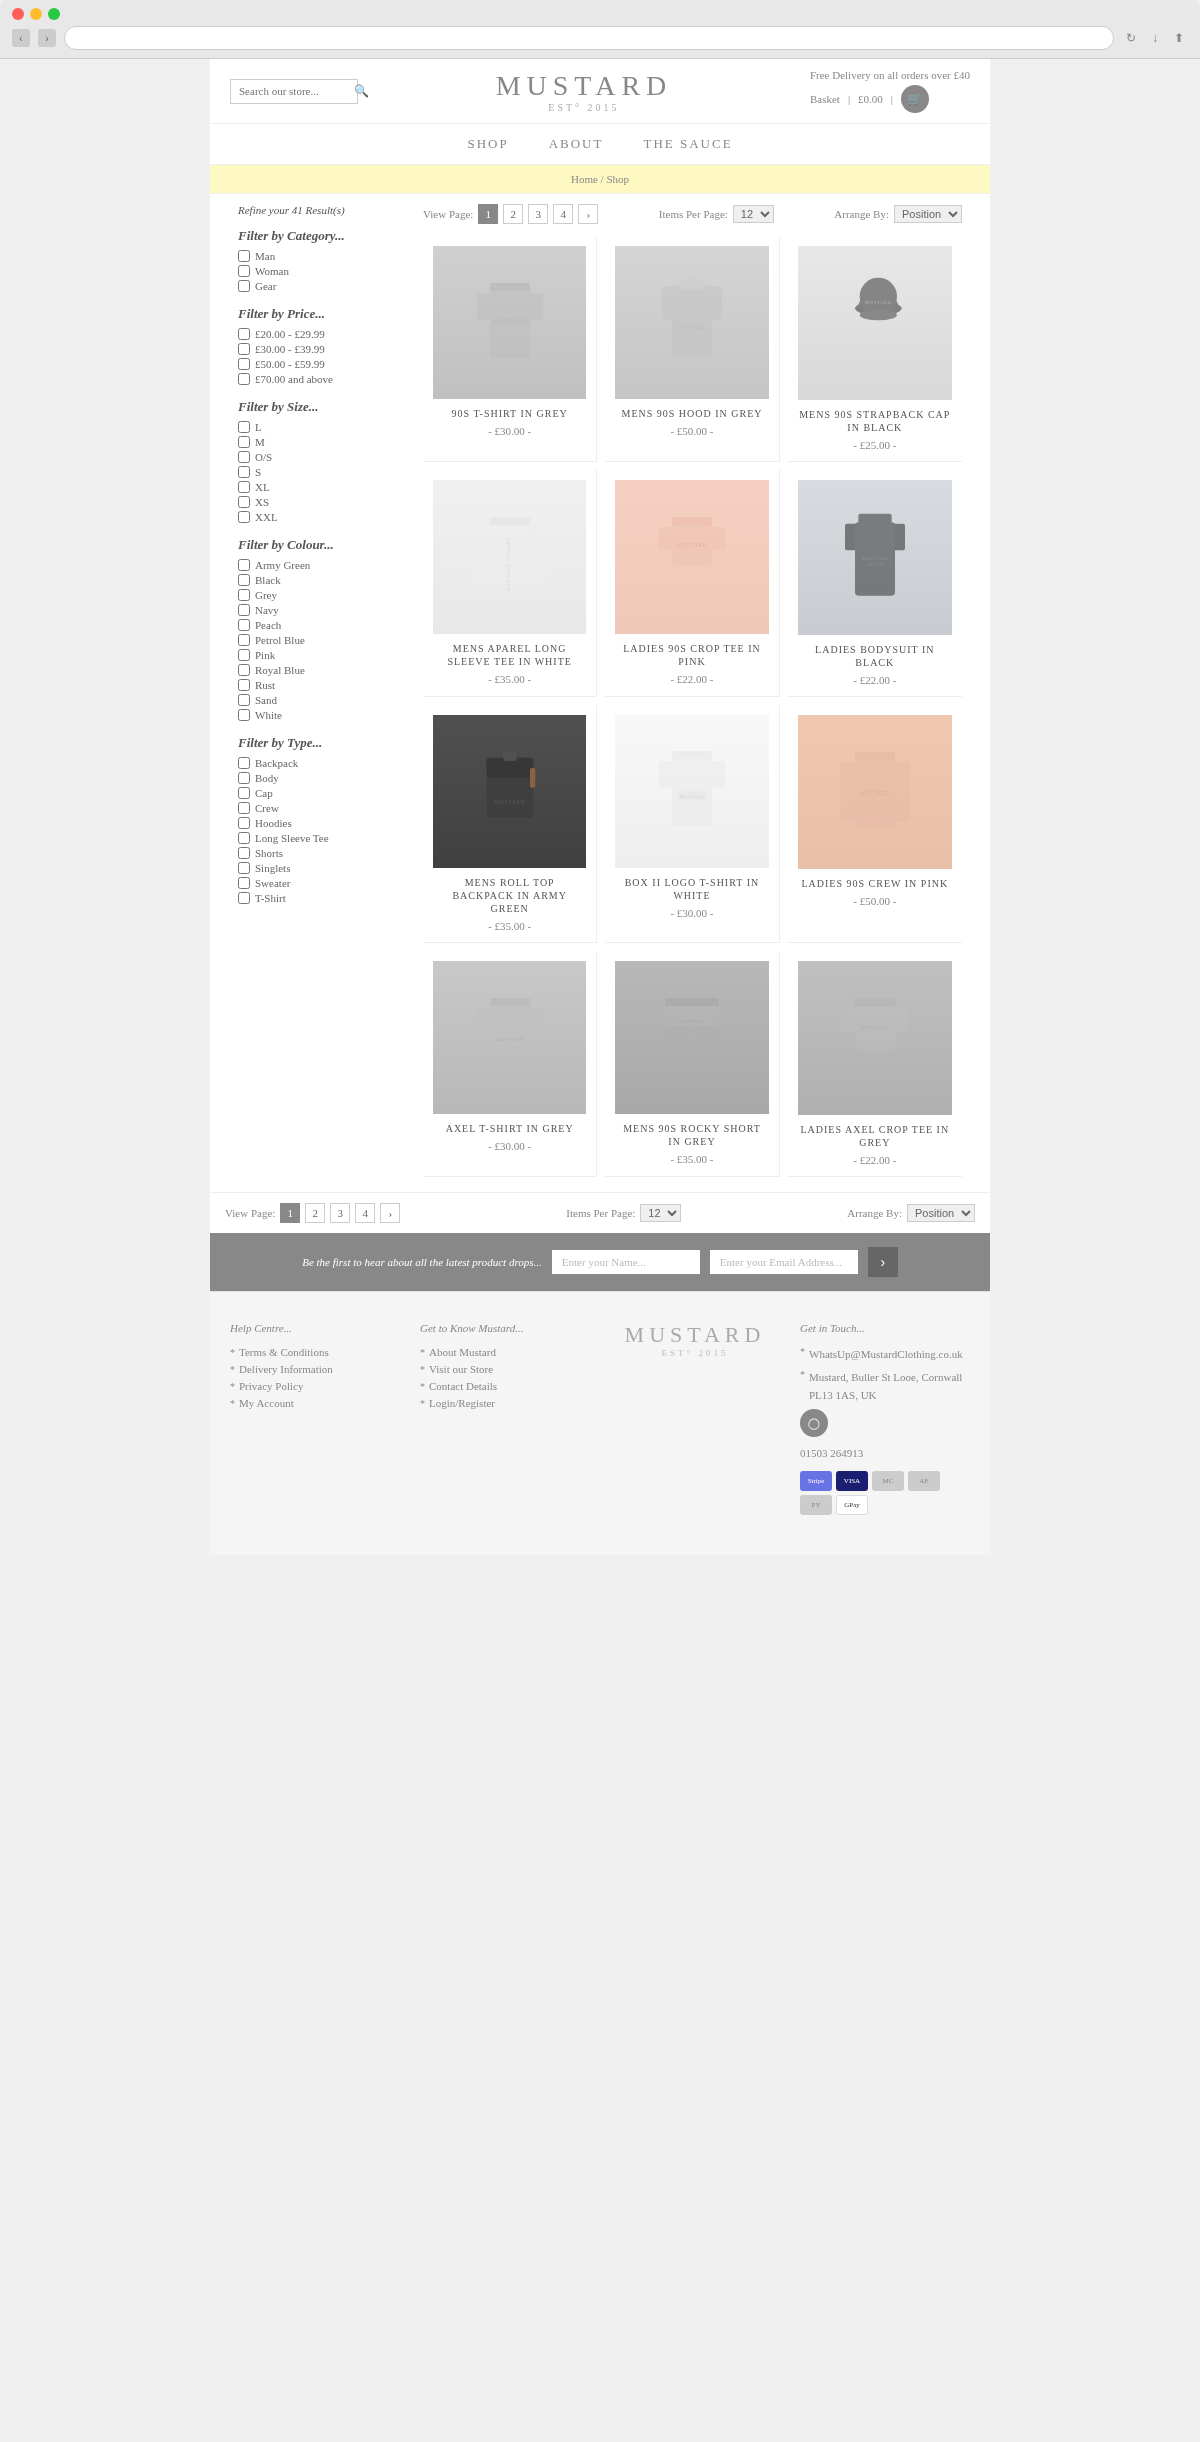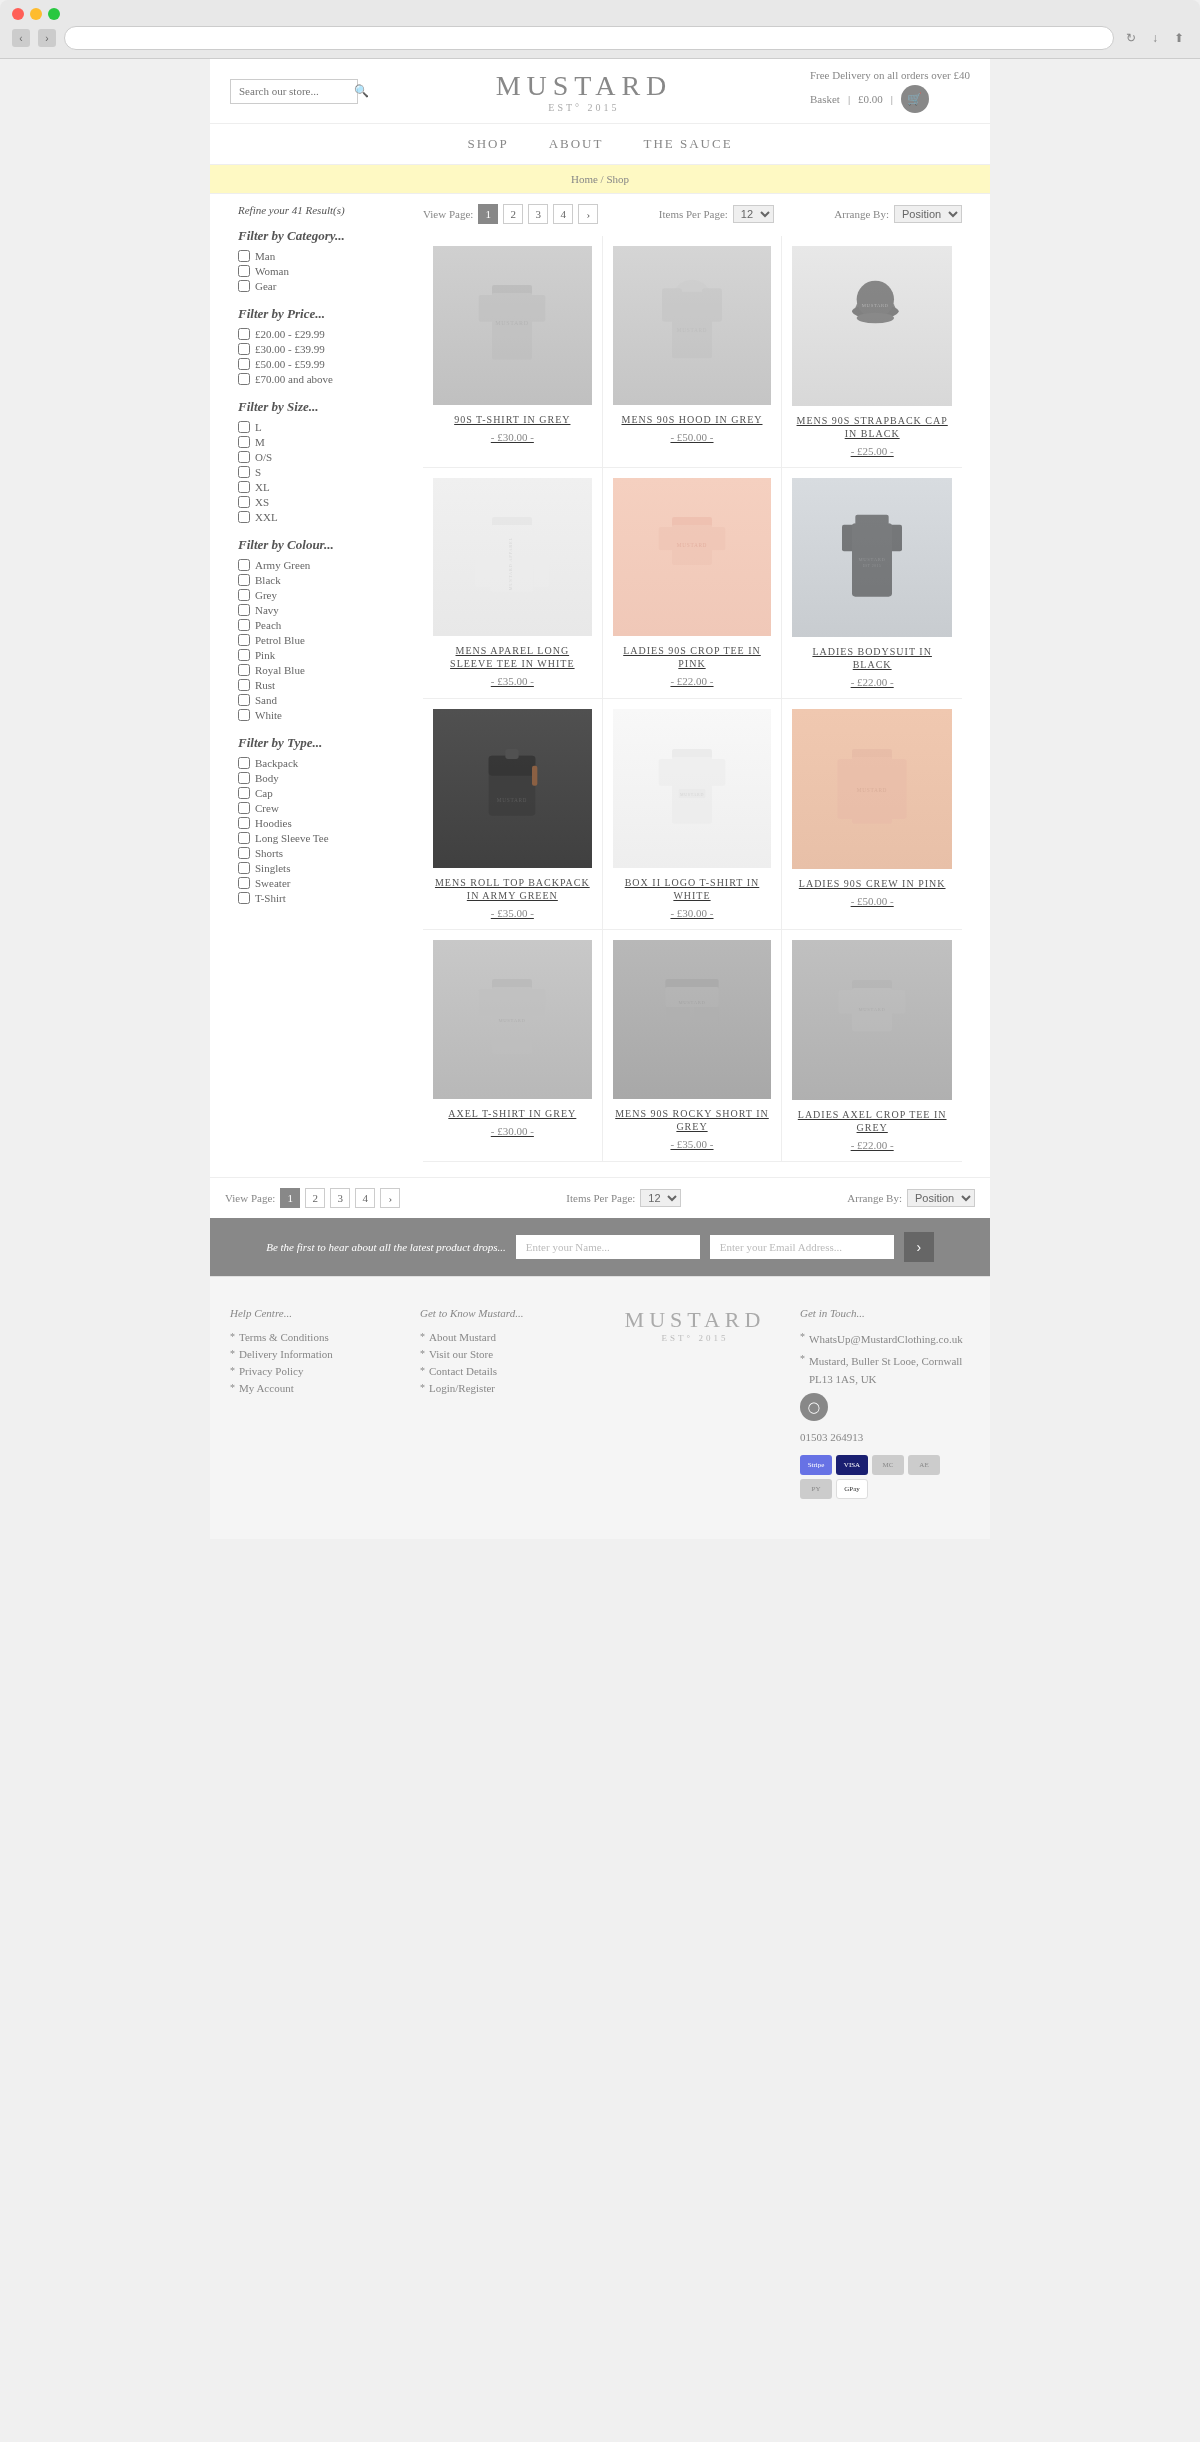--- a/index.html
+++ b/index.html
@@ -124,22 +124,21 @@
     }
     .page-btn.active { background: #888; color: white; border-color: #888; }
     .per-page { display: flex; align-items: center; gap: 5px; }
     .per-page select, .arrange-by select {
       font-size: 11px; padding: 1px 3px; border: 1px solid #ccc; color: #666;
     }
     .arrange-by { display: flex; align-items: center; gap: 5px; }
 
     .products-grid {
       display: grid; grid-template-columns: repeat(3, 1fr);
-      gap: 0;
-      text-decoration: underline;
+      gap: 8px;
     }
     .product-cell {
       border-bottom: 1px solid #eee; border-right: 1px solid #eee;
       padding: 10px; text-align: center; cursor: pointer;
     }
     .product-cell:nth-child(3n) { border-right: none; }
 
     .product-img-wrapper {
       width: 100%; aspect-ratio: 1; overflow: hidden;
       background: #f0f0f0; margin-bottom: 8px;
@@ -174,21 +173,21 @@
     }
 
     
     .newsletter-bar {
       background: #888; padding: 14px 32px;
       display: flex; align-items: center; gap: 10px; justify-content: center;
     }
     .newsletter-text { color: white; font-size: 11px; font-style: italic; flex-shrink: 0; }
     .newsletter-input {
       padding: 6px 10px; font-size: 11px; border: none; outline: none;
-      width: 184px; font-family: inherit; color: #999;
+      width: 148px; font-family: inherit; color: #999;
     }
     .newsletter-input::placeholder { color: #bbb; }
     .newsletter-submit {
       width: 30px; height: 30px; background: #666; border: none;
       cursor: pointer; display: flex; align-items: center;
       justify-content: center; color: white; font-size: 14px;
     }
 
     
     .footer {

